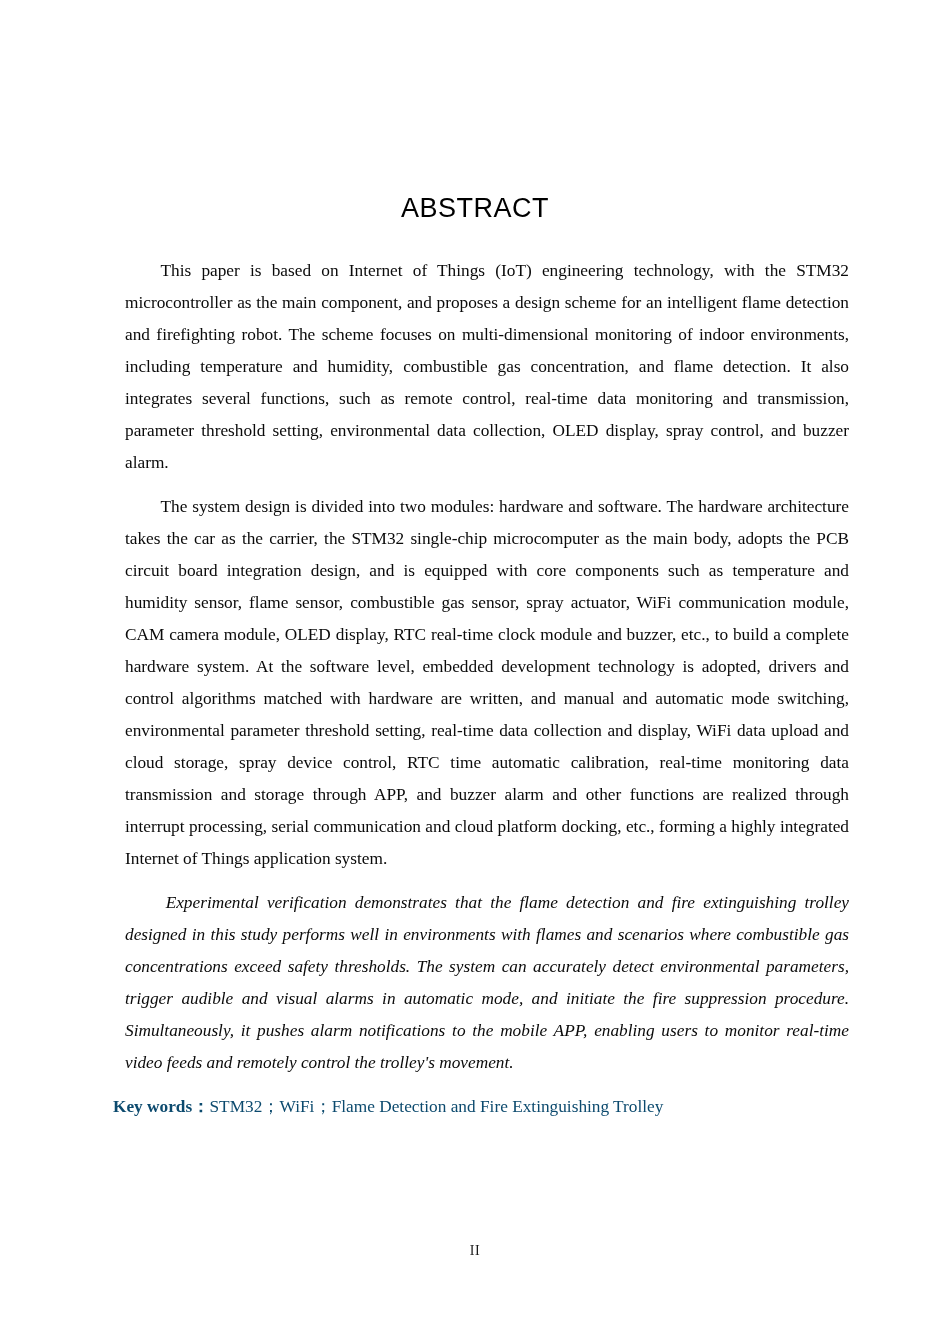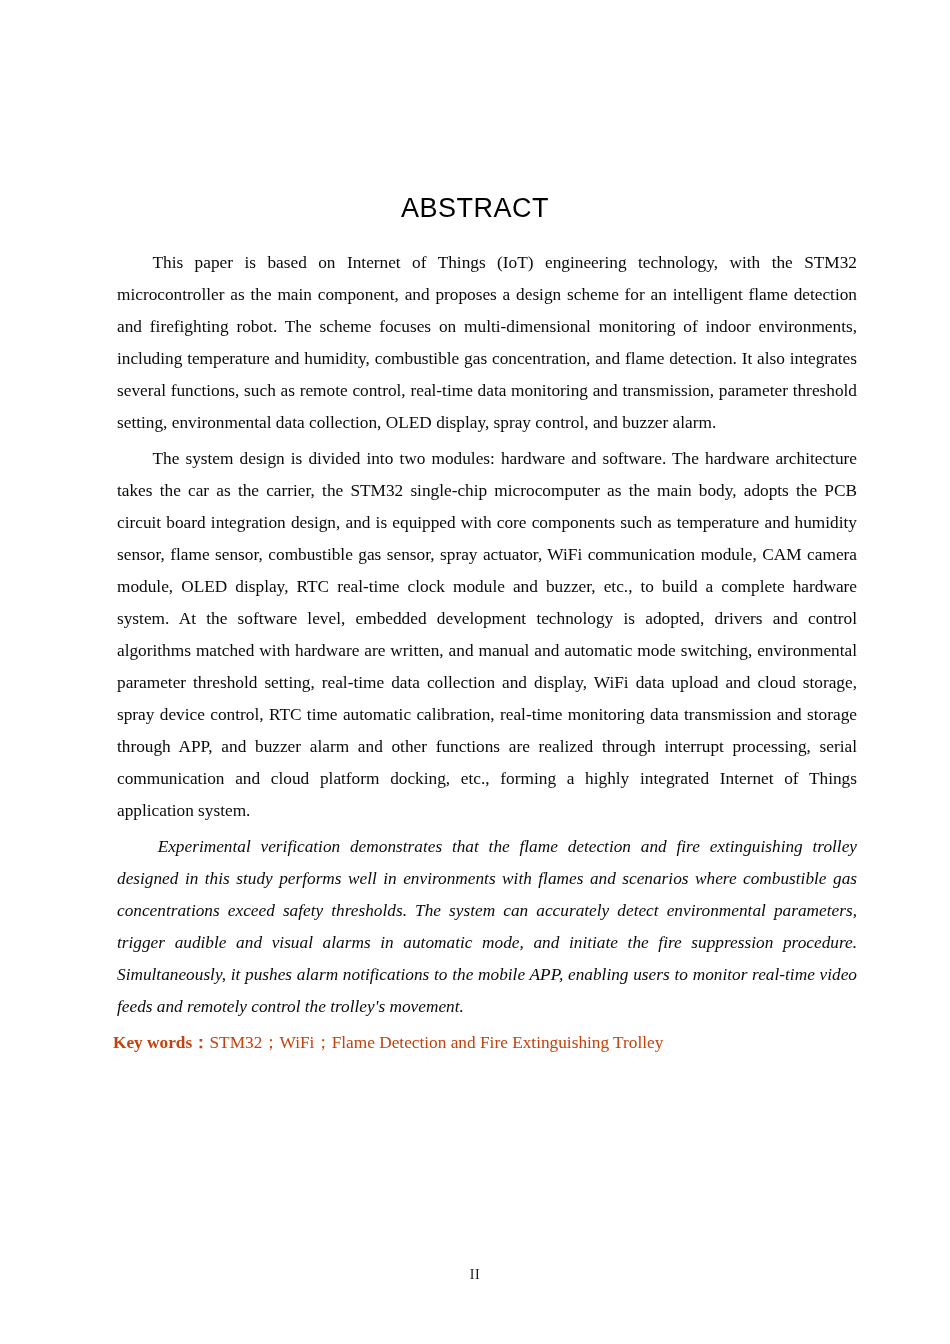--- a/index.html
+++ b/index.html
@@ -36,21 +36,21 @@
 
   
   .body-block {
     position: absolute;
     top: 243px;
     left: 113px;
     width: 748px;
   }
 
   .para {
-    margin: 4px;
+    margin: 12px;
     font-family: "Liberation Serif", "DejaVu Serif", serif;
     font-size: 17.3px;
     line-height: 32px;
     color: #0a0a0a;
     text-align: justify;
     text-justify: inter-word;
     text-indent: 2.05em;
     hyphens: none;
     -webkit-hyphens: none;
   }
@@ -59,21 +59,21 @@
     font-style: italic;
   }
   
 
   
   .keywords {
     margin: 0;
     font-family: "Liberation Serif", "DejaVu Serif", serif;
     font-size: 17.3px;
     line-height: 32px;
-    color: #c2410c;
+    color: #0c4a6e;
     text-align: left;
     text-indent: 0;
   }
   .keywords .kw-label {
     font-weight: bold;
   }
   .keywords .kw-value {
     font-weight: normal;
   }
 
@@ -81,21 +81,20 @@
   .page-number {
     position: absolute;
     top: 1243px;
     left: 0;
     width: 950px;
     text-align: center;
     font-family: "Liberation Serif", "DejaVu Serif", serif;
     font-size: 14px;
     color: #1a1a1a;
     letter-spacing: 0.5px;
-    margin-top: 24px;
   }
 </style>
 </head>
 <body>
 
 <div class="page">
 
   <h1 class="doc-title">ABSTRACT</h1>
 
   <div class="body-block">

